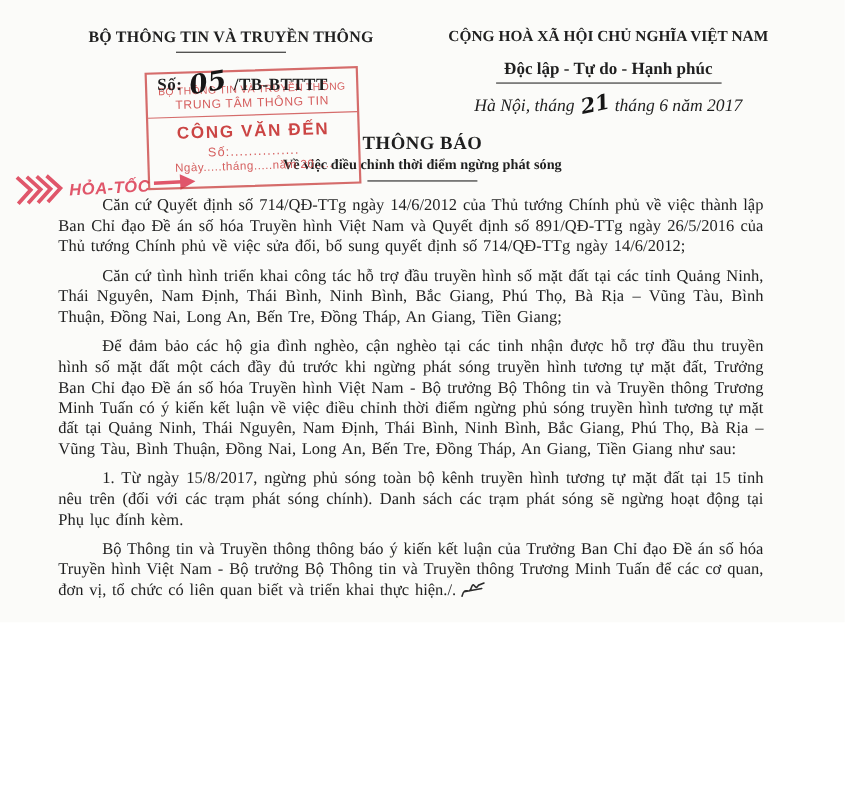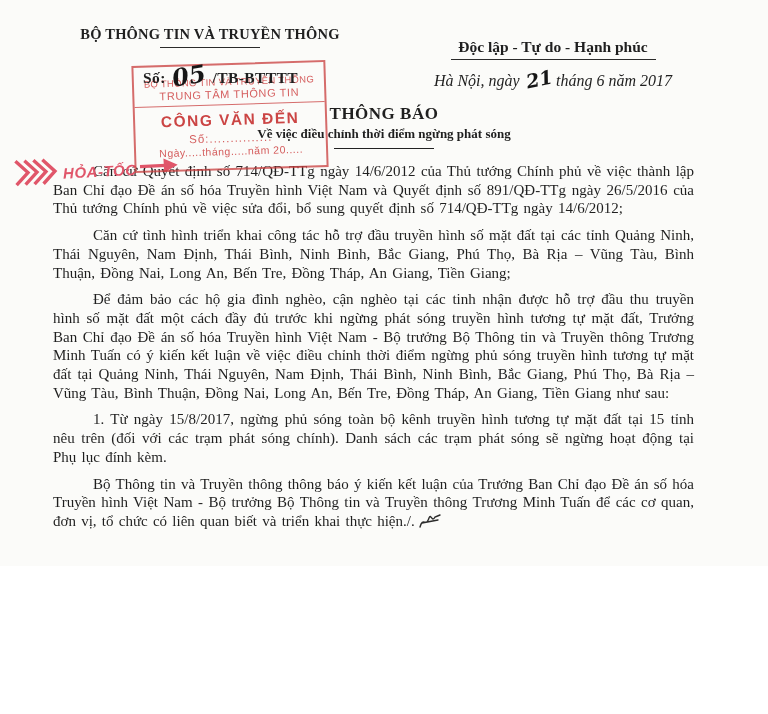--- a/index.html
+++ b/index.html
@@ -72,24 +72,25 @@
 <body>
 
 <div class="page">
 
   <header class="hdr">
     <div class="hdr-left">
       <div class="org">BỘ THÔNG TIN VÀ TRUYỀN THÔNG</div>
       <div class="org-rule"></div>
     </div>
     <div class="hdr-right">
+      <div class="nat">CỘNG HOÀ XÃ HỘI CHỦ NGHĨA VIỆT NAM</div>
       <div class="motto">Độc lập - Tự do - Hạnh phúc</div>
       <div class="motto-rule"></div>
       <div class="dateline">
-        <span>Hà Nội, ngày</span>
+        <span>Hà Nội, tháng</span>
         <span class="hand day">21</span>
         <span>tháng 6 năm 2017</span>
       </div>
     </div>
   </header>
 
   <div class="doc-number">
     <span>Số:</span>
     <span class="hand num">05</span>
     <span>/TB-BTTTT</span>

